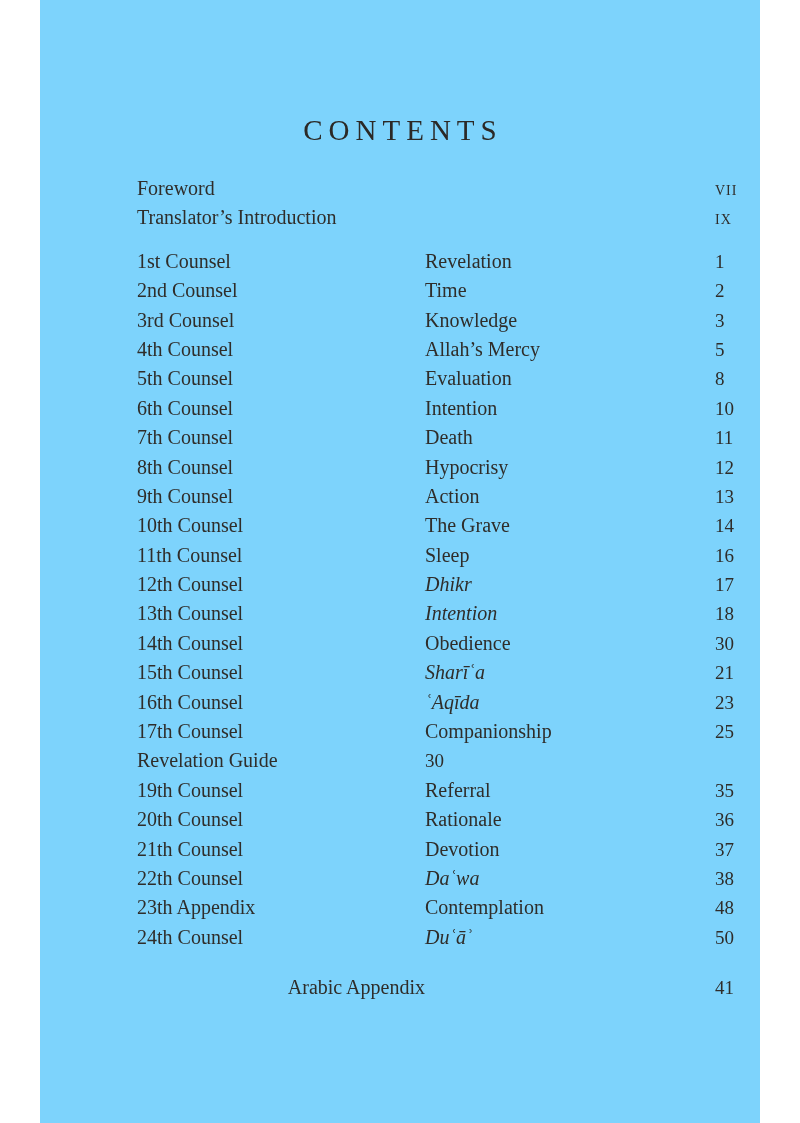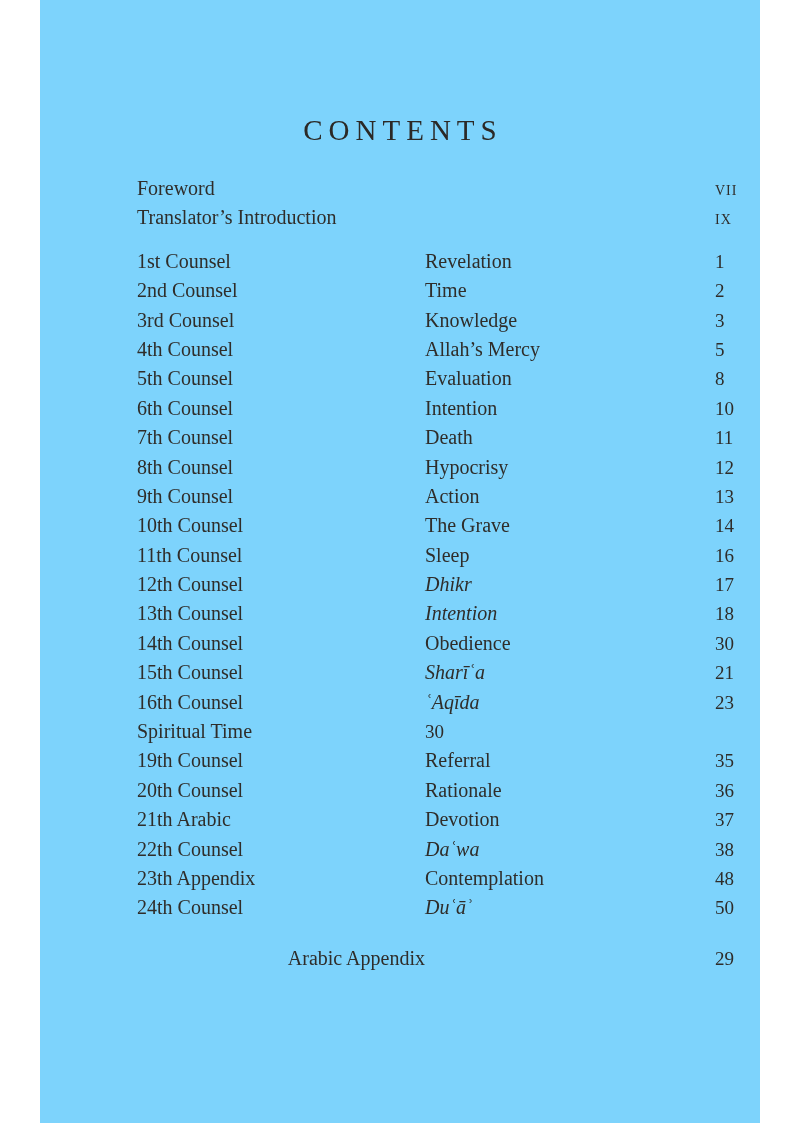--- a/index.html
+++ b/index.html
@@ -171,40 +171,45 @@
     <span class="topic italic">Sharīʿa</span>
     <span class="pagenum">21</span>
   </div>
 
   <div class="row">
     <span class="label">16th Counsel</span>
     <span class="topic italic">ʿAqīda</span>
     <span class="pagenum">23</span>
   </div>
 
-
-  <div class="row">
-    <span class="topic">Spiritual Time</span>
+  <div class="row">
+    <span class="label">17th Counsel</span>
+    <span class="topic">Companionship</span>
+    <span class="pagenum">25</span>
+  </div>
+
+  <div class="row">
+    <span class="topic">Revelation Guide</span>
     <span class="pagenum">30</span>
   </div>
 
   <div class="row">
     <span class="label">19th Counsel</span>
     <span class="topic">Referral</span>
     <span class="pagenum">35</span>
   </div>
 
   <div class="row">
     <span class="label">20th Counsel</span>
     <span class="topic">Rationale</span>
     <span class="pagenum">36</span>
   </div>
 
   <div class="row">
-    <span class="label">21th Arabic</span>
+    <span class="label">21th Counsel</span>
     <span class="topic">Devotion</span>
     <span class="pagenum">37</span>
   </div>
 
   <div class="row">
     <span class="label">22th Counsel</span>
     <span class="topic italic">Daʿwa</span>
     <span class="pagenum">38</span>
   </div>
 
@@ -217,17 +222,17 @@
   <div class="row">
     <span class="label">24th Counsel</span>
     <span class="topic italic">Duʿāʾ</span>
     <span class="pagenum">50</span>
   </div>
 </div>
     <div class="section back" id="back">
   <div class="row">
     <span class="label">Arabic Appendix</span>
     <span class="topic"></span>
-    <span class="pagenum">29</span>
+    <span class="pagenum">41</span>
   </div>
 </div>
   </div>
 </div>
 
 </body></html>

